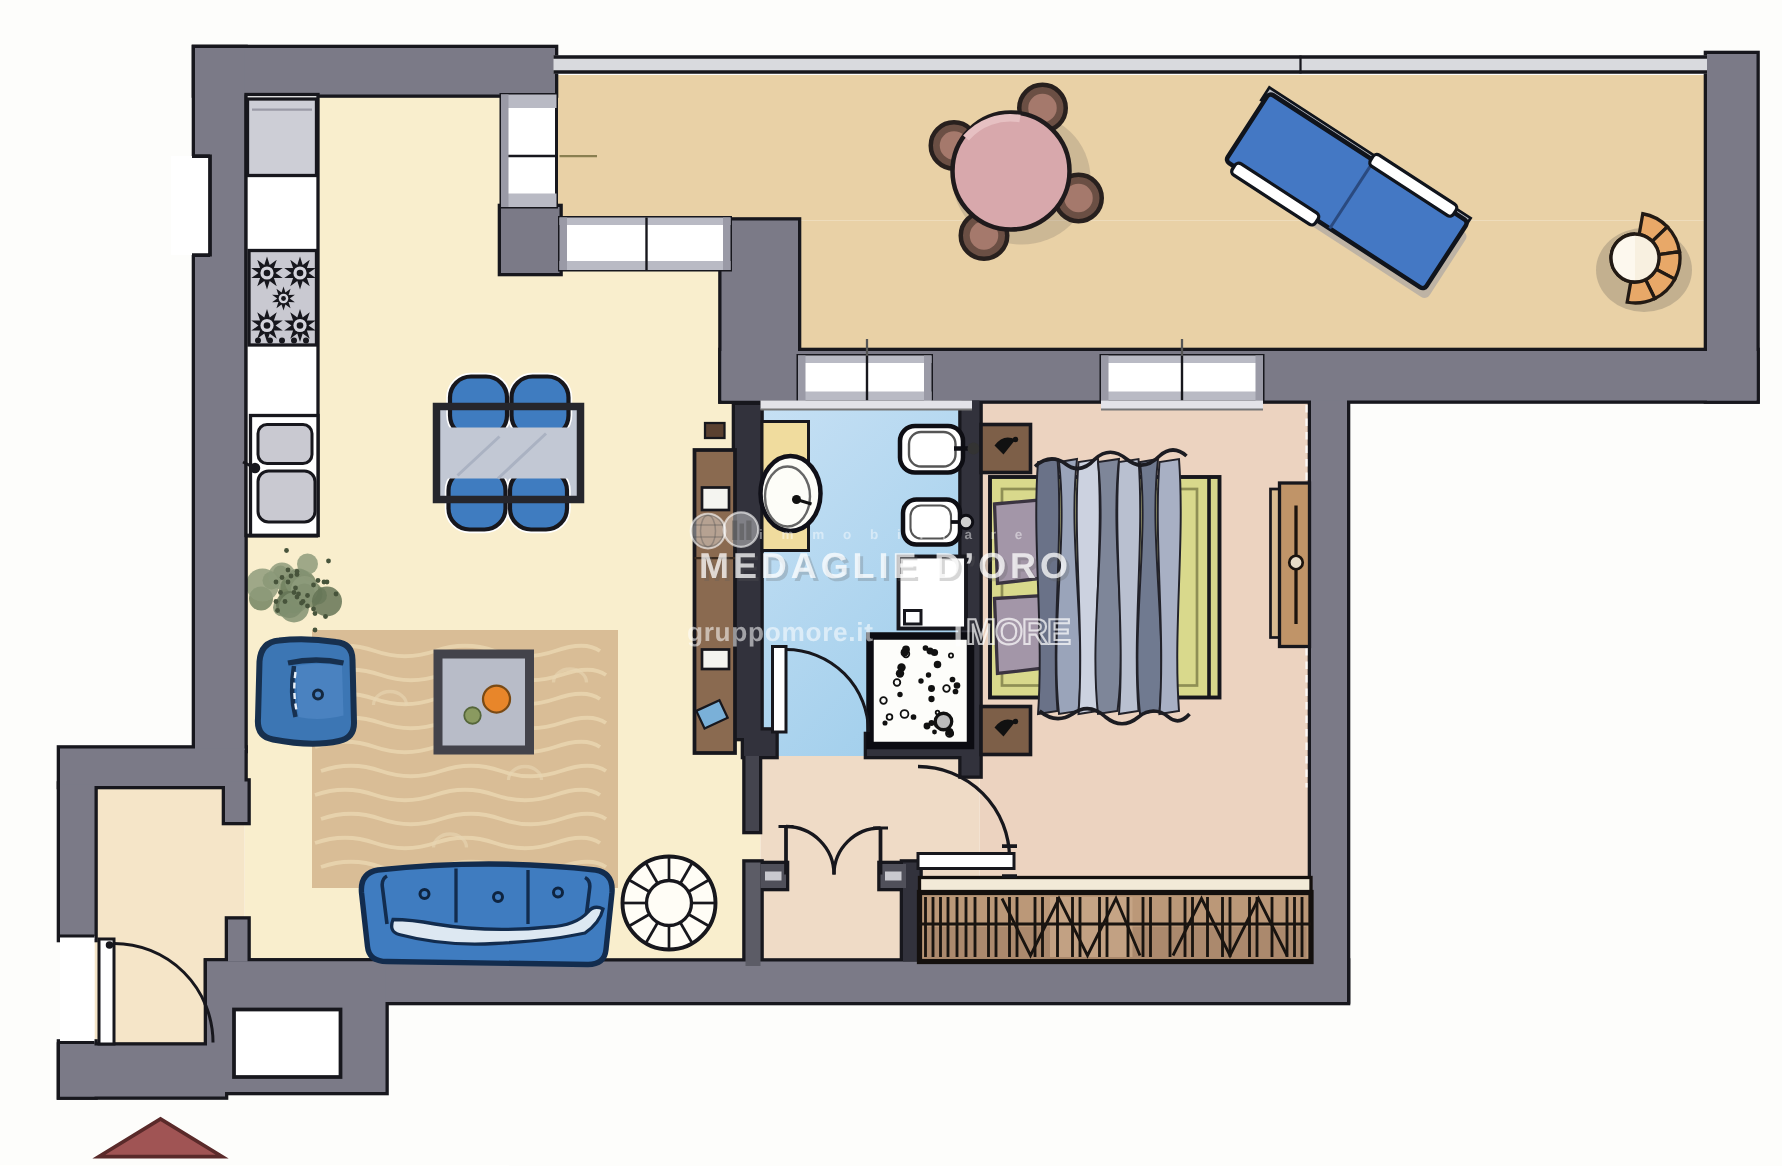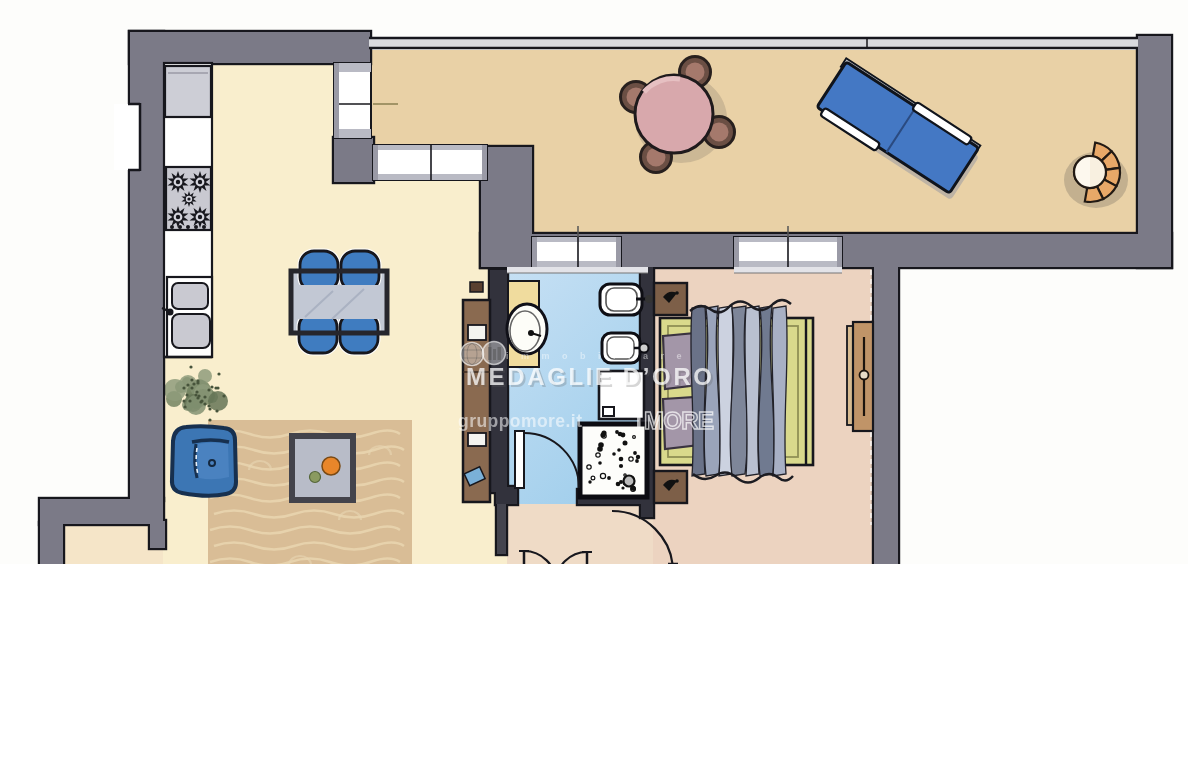--- a/index.html
+++ b/index.html
@@ -1,16 +1,16 @@
 <!DOCTYPE html>
 <html><head><meta charset="utf-8">
 <style>
 html,body{margin:0;padding:0;background:#fff;}
 body{font-family:"Liberation Sans",sans-serif;}
-#plan{position:relative;width:1188px;height:564px;overflow:hidden;}
+#plan{position:relative;width:1188px;height:777px;overflow:hidden;}
 </style></head>
 <body>
 <div id="plan"><svg width="1188" height="777" viewBox="0 0 1188 777">
       <rect x="0" y="0" width="1188" height="777" fill="#fdfdfb"></rect>
       <rect x="163" y="62" width="344" height="579" fill="#f9eecd"></rect>
       <rect x="371" y="50" width="767" height="97" fill="#e9d1a6"></rect>
       <rect x="532" y="147" width="606" height="87" fill="#e9d1a6"></rect>
       <rect x="653" y="267" width="221" height="374" fill="#ecd3c0"></rect>
       <rect x="507" y="504" width="146" height="137" fill="#efdbc6"></rect>
       <rect x="63" y="523" width="100" height="174" fill="#f5e5c8"></rect>

